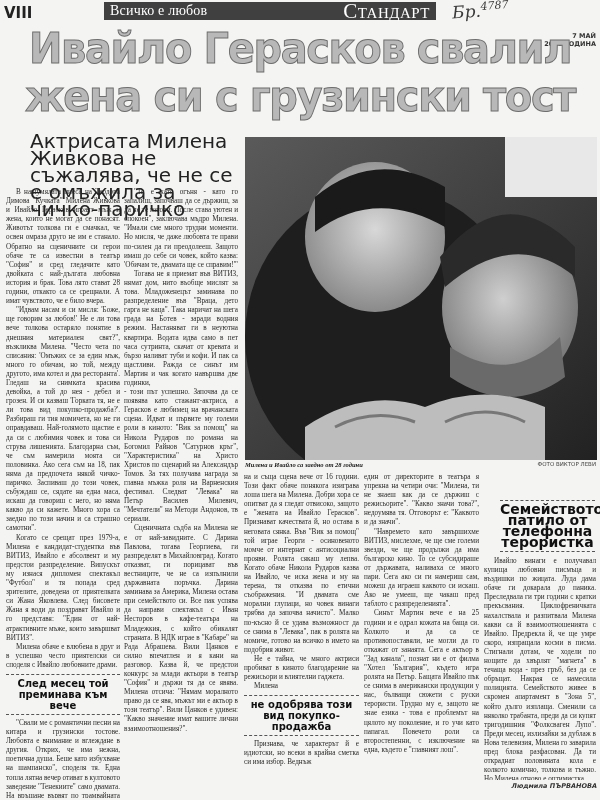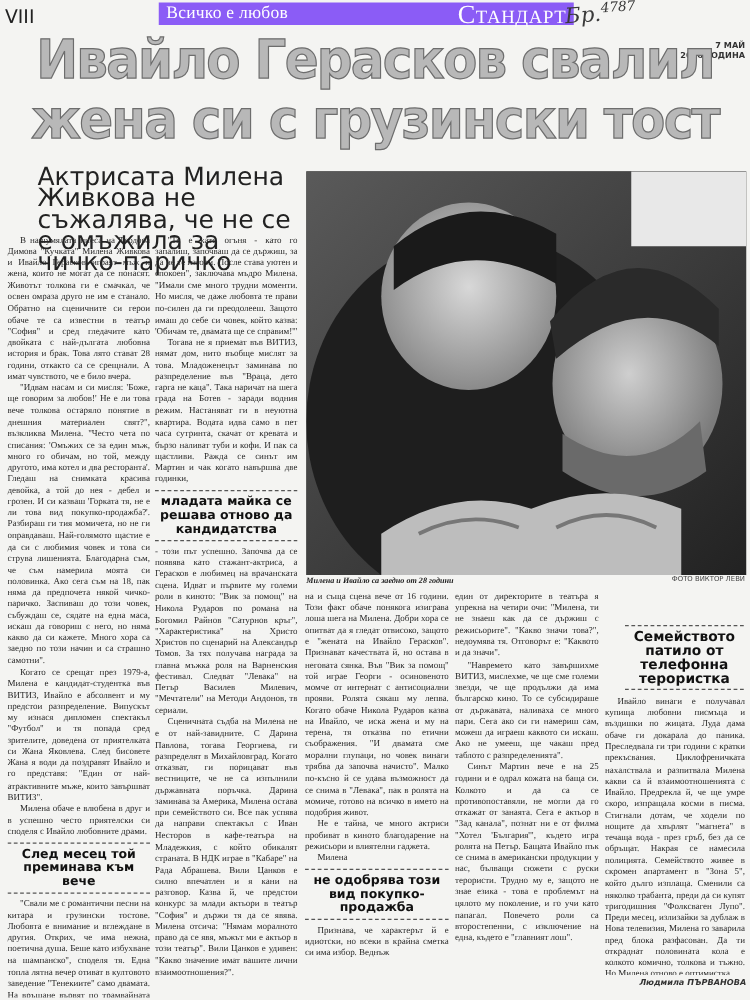--- a/index.html
+++ b/index.html
@@ -1,42 +1,42 @@
 <!DOCTYPE html>
 <html><head>
   <meta charset="utf-8">
   <style>
     * { margin: 0; padding: 0; box-sizing: border-box; }
     html, body { width: 600px; height: 800px; overflow: hidden; background: #f4f4f2; }
     body { font-family: "Liberation Serif", serif; color: #1c1c1c; position: relative; }
 
     .masthead { position: absolute; left: 0; top: 0; width: 600px; height: 22px; }
-    .page-num { position: absolute; left: 4px; top: 4px; font-family: "DejaVu Sans", sans-serif; font-weight: normal; font-size: 15px; color: #222; }
-    .section-bar { position: absolute; left: 127px; top: 2px; width: 332px; height: 18px; background: #8b5cf6; display: flex; justify-content: space-between; align-items: center; padding: 0 6px; }
+    .page-num { position: absolute; left: 4px; top: 4px; font-family: "DejaVu Sans", sans-serif; font-weight: bold; font-size: 15px; color: #222; }
+    .section-bar { position: absolute; left: 104px; top: 2px; width: 332px; height: 18px; background: #404040; display: flex; justify-content: space-between; align-items: center; padding: 0 6px; }
     .section-bar span { font-family: "Liberation Serif", serif; color: #fff; font-size: 14px; letter-spacing: 0.2px; }
     .section-bar .brand { font-variant: small-caps; font-size: 21px; letter-spacing: 0.5px; }
     .issue-hand { position: absolute; left: 452px; top: 0px; font-family: "DejaVu Serif", serif; font-style: italic; font-size: 17px; color: #3a3a3a; transform: rotate(-4deg); }
     .issue-hand sup { font-size: 11px; }
     .date { position: absolute; right: 4px; top: 4px; font-family: "DejaVu Sans", sans-serif; font-size: 6.5px; font-weight: bold; text-align: right; line-height: 8px; color: #333; margin-top: 28px; }
 
     .headline { position: absolute; left: 0; top: 24px; width: 600px; font-family: "DejaVu Sans", sans-serif; font-weight: bold; font-size: 43px; line-height: 48px; text-align: center; color: #b8b8b8; -webkit-text-stroke: 1px #6d6d6d; letter-spacing: -1.5px; transform: scaleX(0.93); transform-origin: center top; }
 
     .subhead { position: absolute; left: 30px; top: 133px; width: 210px; font-family: "DejaVu Sans", sans-serif; font-size: 20px; line-height: 17px; color: #222; }
 
     .col { position: absolute; font-size: 7.2px; line-height: 9.1px; text-align: justify; color: #2a2a2a; overflow: hidden; }
     .col p { text-indent: 10px; margin-bottom: 0; }
 
     .subtitle-bar { border-top: 1.5px dashed #555; border-bottom: 1.5px dashed #555; font-family: "DejaVu Sans", sans-serif; font-weight: bold; text-align: center; font-size: 10px; line-height: 11px; padding: 3px 0; margin: 4px 0; color: #111; text-indent: 0 !important; }
 
     .photo { position: absolute; left: 245px; top: 137px; width: 352px; height: 323px; background: #3a3a3a; overflow: hidden; }
     .photo svg { width: 100%; height: 100%; display: block; }
     .caption { position: absolute; left: 245px; top: 461px; font-size: 6.5px; font-style: italic; font-weight: bold; color: #222; }
     .credit { position: absolute; right: 4px; top: 461px; font-family: "DejaVu Sans", sans-serif; font-size: 5.5px; color: #444; }
 
-    .side-box-title { position: absolute; left: 500px; top: 500px; width: 95px; font-family: "DejaVu Sans", sans-serif; font-weight: bold; font-size: 11px; line-height: 11px; text-align: center; border-top: 1.5px dashed #555; border-bottom: 1.5px dashed #555; padding: 3px 0; color: #111; }
+    .side-box-title { position: absolute; left: 500px; top: 500px; width: 95px; font-family: "DejaVu Sans", sans-serif; font-weight: bold; font-size: 14px; line-height: 11px; text-align: center; border-top: 1.5px dashed #555; border-bottom: 1.5px dashed #555; padding: 3px 0; color: #111; }
 
     .author { position: absolute; right: 3px; top: 782px; font-family: "DejaVu Sans", sans-serif; font-size: 6.5px; font-style: italic; font-weight: bold; color: #333; margin-left: 41px; }
   </style>
 </head>
 <body>
 
 <div class="masthead">
   <span class="page-num">VIII</span>
   <div class="section-bar">
     <span>Всичко е любов</span>
@@ -62,21 +62,20 @@
   <p>Когато се срещат през 1979-а, Милена е кандидат-студентка във ВИТИЗ, Ивайло е абсолвент и му предстои разпределение. Випускът му изнася дипломен спектакъл "Футбол" и тя попада сред зрителите, доведена от приятелката си Жана Яковлева. След бисовете Жана я води да поздравят Ивайло и го представя: "Един от най-атрактивните мъже, които завършват ВИТИЗ".</p>
   <p>Милена обаче е влюбена в друг и в успешно често приятелски си споделя с Ивайло любовните драми.</p>
   <div class="subtitle-bar">След месец той преминава към вече</div>
   <p>"Свали ме с романтични песни на китара и грузински тостове. Любовта е внимание и вглеждане в другия. Открих, че има нежна, поетична душа. Беше като избухване на шампанско", споделя тя. Една топла лятна вечер отиват в култовото заведение "Тенекиите" само двамата. На връщане вървят по трамвайната линия на "двойката", сядат на тротоара и впиват очи в звездите. "Искаш ли да се ожениш?", пита Ивайло. "Ми да", отговаря Милена сякаш на шега.</p>
 
 </div>
 
 <div class="col" style="left:124px; top:188px; width:114px; height:610px;">
   <p>"Тя е като огъня - като го запалиш, започваш да се държиш, за да не те изгори. После става уютен и спокоен", заключава мъдро Милена. "Имали сме много трудни моменти. Но мисля, че даже любовта те прави по-силен да ги преодолееш. Защото имаш до себе си човек, който казва: 'Обичам те, двамата ще се справим!'"</p>
   <p>Тогава не я приемат във ВИТИЗ, нямат дом, нито въобще мислят за това. Младоженецът заминава по разпределение във "Враца, дето гарга не каца". Така наричат на шега града на Ботев - заради водния режим. Настаняват ги в неуютна квартира. Водата идва само в пет часа сутринта, скачат от кревата и бързо наливат туби и кофи. И пак са щастливи. Ражда се синът им Мартин и чак когато навършва две годинки,</p>
-  <div class="subtitle-bar">младата майка се решава отново да кандидатства</div>
   <p style="text-indent:0">- този път успешно. Започва да се появява като стажант-актриса, а Герасков е любимец на врачанската сцена. Идват и първите му големи роли в киното: "Вик за помощ" на Никола Рударов по романа на Богомил Райнов "Сатурнов кръг", "Характеристика" на Христо Христов по сценарий на Александър Томов. За тях получава награда за главна мъжка роля на Варненския фестивал. Следват "Левака" на Петър Василев Милевич, "Мечтатели" на Методи Андонов, тв сериали.</p>
   <p>Сценичната съдба на Милена не е от най-завидните. С Дарина Павлова, тогава Георгиева, ги разпределят в Михайловград. Когато отказват, ги порицават във вестниците, че не са изпълнили държавната поръчка. Дарина заминава за Америка, Милена остава при семейството си. Все пак успява да направи спектакъл с Иван Несторов в кафе-театъра на Младежкия, с който обикалят страната. В НДК играе в "Кабаре" на Рада Абрашева. Вили Цанков е силно впечатлен и я кани на разговор. Казва й, че предстои конкурс за млади актьори в театър "София" и държи тя да се явява. Милена отсича: "Нямам моралното право да се явя, мъжът ми е актьор в този театър". Вили Цанков е удивен: "Какво значение имат вашите лични взаимоотношения?".</p>
 
 </div>
 
 <div class="photo">
   <svg viewBox="0 0 352 323" preserveAspectRatio="none">
     <defs>
       <radialGradient id="f1" cx="0.5" cy="0.45" r="0.55">
           <stop offset="0" stop-color="#d8d8d8"></stop>

